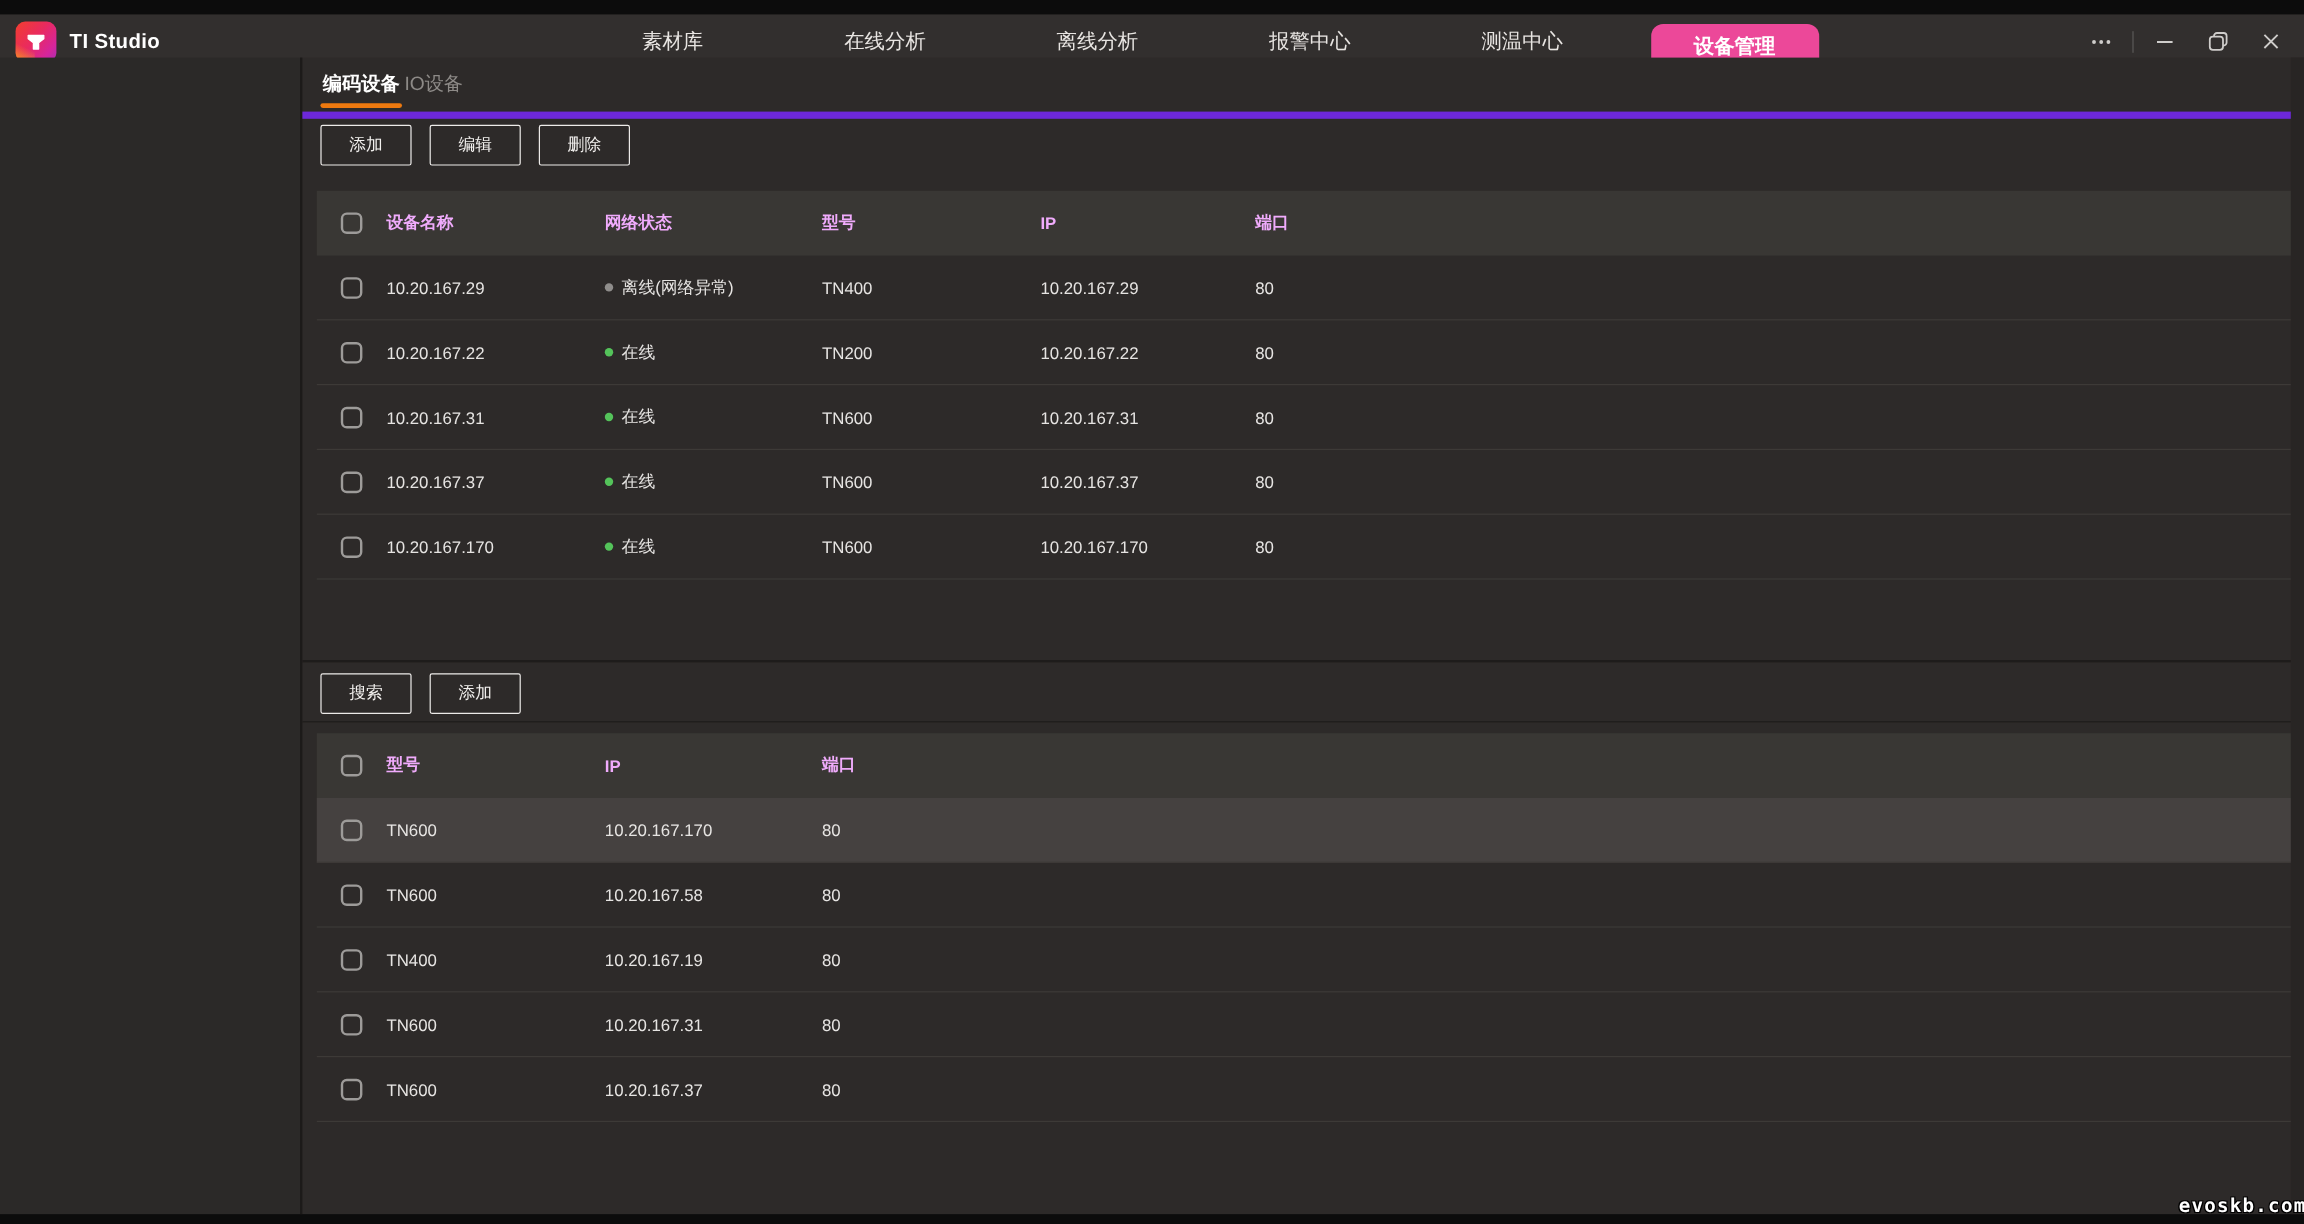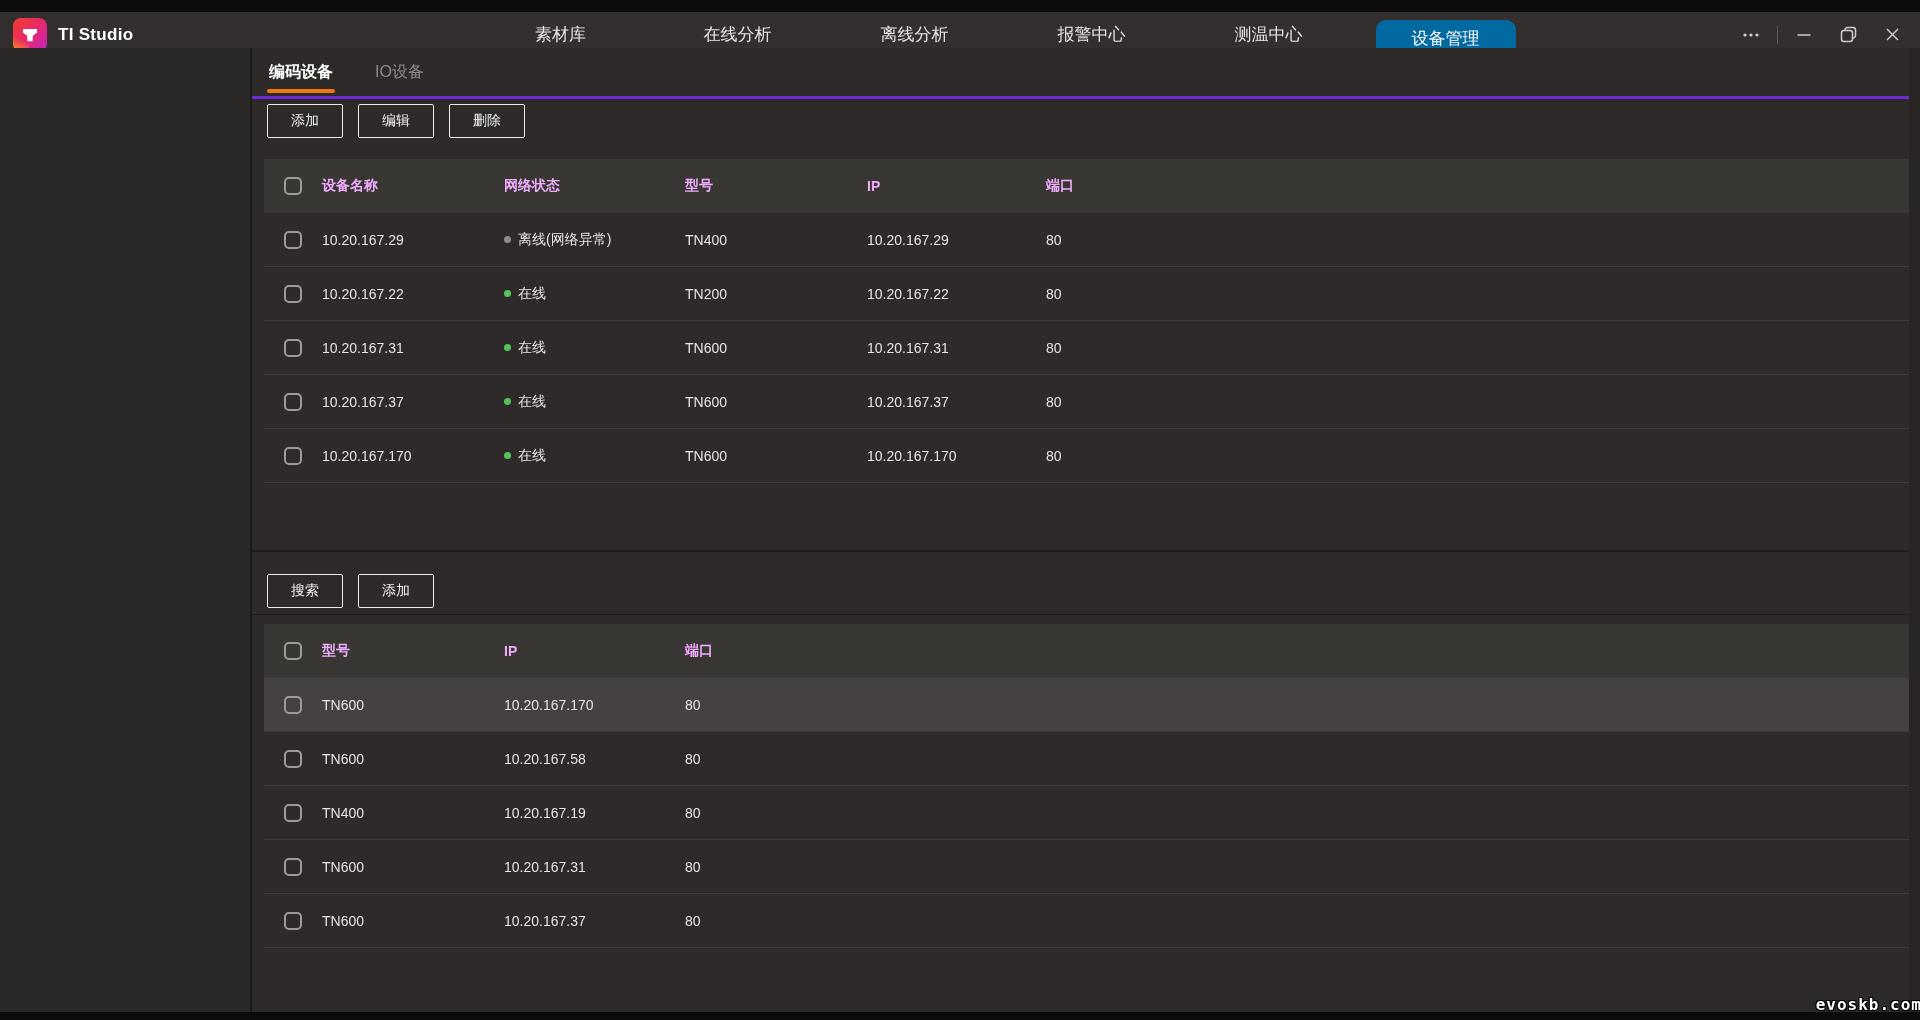--- a/index.html
+++ b/index.html
@@ -17,22 +17,22 @@
   .logo::before { content:""; position:absolute; left:0; bottom:0; width:16px; height:16px;
                   border-radius:0 0 0 8px;
                   background:linear-gradient(25deg,#f8a11b 0%,rgba(248,161,27,0) 70%); }
   .logo svg { position:relative; }
   .app-title { color:#ffffff; font-size:17px; font-weight:700; letter-spacing:.3px; }
 
   .nav { position:absolute; left:480px; top:0; height:45px; display:flex;gap:16px; }
   .nav-item { width:161px; height:45px; display:flex; align-items:flex-end; justify-content:center;
               color:#e8e5e2; font-size:17px; cursor:pointer; }
   .nav-item .slot { height:45px; width:161px; display:flex; align-items:center; justify-content:center; }
-  .nav-item.active .slot { height:37px; width:140px; margin-top:8px; background:#0369a1;
-                           border-radius:10px 10px 0 0; color:#ffffff; font-weight:400; }
+  .nav-item.active .slot { height:37px; width:140px; margin-top:8px; background:#ec4899;
+                           border-radius:10px 10px 0 0; color:#ffffff; font-weight:700; }
 
   .win-controls { position:absolute; right:6px; top:0; height:45px; display:flex; align-items:center; }
   .win-btn { width:44px; height:45px; background:transparent; border:none; display:flex;
              align-items:center; justify-content:center; cursor:pointer; }
   .win-divider { width:1px; height:18px; background:#5c5a58; margin:0 4px; }
   .win-btn svg { stroke:#cfcdcb; fill:none; stroke-width:1.5; }
   .win-btn .dots circle { fill:#cfcdcb; stroke:none; }
 
   
   .sidebar { position:absolute; left:0; top:48px; width:250px; height:964px; background:#2b2928; }
@@ -41,22 +41,22 @@
   .sidebar-title { color:#f2f0ee; font-size:16px; font-weight:700; margin-left:10px; flex:1; }
   .add-group { background:transparent; border:none; cursor:pointer; padding:2px; display:flex; }
   .add-group svg { stroke:#d6d4d2; stroke-width:1.4; }
   .group-item { height:30px; display:flex; align-items:center; padding-left:12px;
                 color:#d6d3d1; font-size:14px; cursor:pointer; }
   .group-item.selected { background:#403d3b; }
 
   
   .main { position:absolute; left:250px; top:48px; width:1670px; height:964px;
           background:#2d2a29; border-left:2px solid #1c1a19; }
-  .tabsbar { height:51px; border-bottom:3px solid #6d28d9; display:flex; align-items:center;
-             padding-left:15px; gap:38px; }
+  .tabsbar { height:51px; border-bottom:6px solid #6d28d9; display:flex; align-items:center;
+             padding-left:15px; }
   .tab { position:relative; height:100%; display:flex; align-items:center; font-size:16px;
          color:#8d8a87; cursor:pointer; padding:0 2px; }
   .tab.active { color:#ffffff; font-weight:700; }
   .tab.active::after { content:""; position:absolute; left:0; right:0; bottom:3px; height:4px;
                        background:#ed790f; border-radius:2px; }
 
   .toolbar { display:flex; gap:15px; margin-left:15px; }
   .toolbar.first { margin-top:5px; }
   .btn { width:76px; height:34px; background:transparent; border:1px solid #edebe9; border-radius:2px;
          color:#f2f0ee; font-size:14px; font-family:inherit; cursor:pointer; }
@@ -72,21 +72,21 @@
               background:transparent; display:inline-block; cursor:pointer; }
   .cell { font-size:14px; color:#e6e4e2; }
   .hcell { font-size:14px; color:#f0abfc; font-weight:700; }
   .w1 { width:182px; } .w2 { width:181px; } .w3 { width:182px; } .w4 { width:179px; } .wlast { flex:1; }
   .status { display:flex; align-items:center; gap:7px; }
   .dot { width:7px; height:7px; border-radius:50%; display:inline-block; }
   .dot.online  { background:#54c35a; }
   .dot.offline { background:#8f8d8b; }
 
   .section-divider  { height:2px; background:#1e1c1b; margin-top:67px; }
-  .toolbar.second   { margin-top:22px; }
+  .toolbar.second   { margin-top:9px; }
   .section-divider2 { height:1px; background:#1e1c1b; margin-top:6px; }
   .t2 { margin-top:9px; }
 
   .scroll-strip { position:absolute; top:0; right:0; bottom:0; width:11px; background:#282524; }
 
   .bottombar { position:absolute; left:0; bottom:0; width:1920px; height:8px; background:#0c0c0c; }
   .watermark { position:absolute; right:-2px; bottom:6px; z-index:9;
                font-family:"DejaVu Sans Mono","Liberation Mono",monospace;
                font-size:16px; font-weight:700; color:#ffffff; letter-spacing:1px;
                text-shadow:1px 1px 0 #000, -1px -1px 0 #000, 1px -1px 0 #000, -1px 1px 0 #000; }

